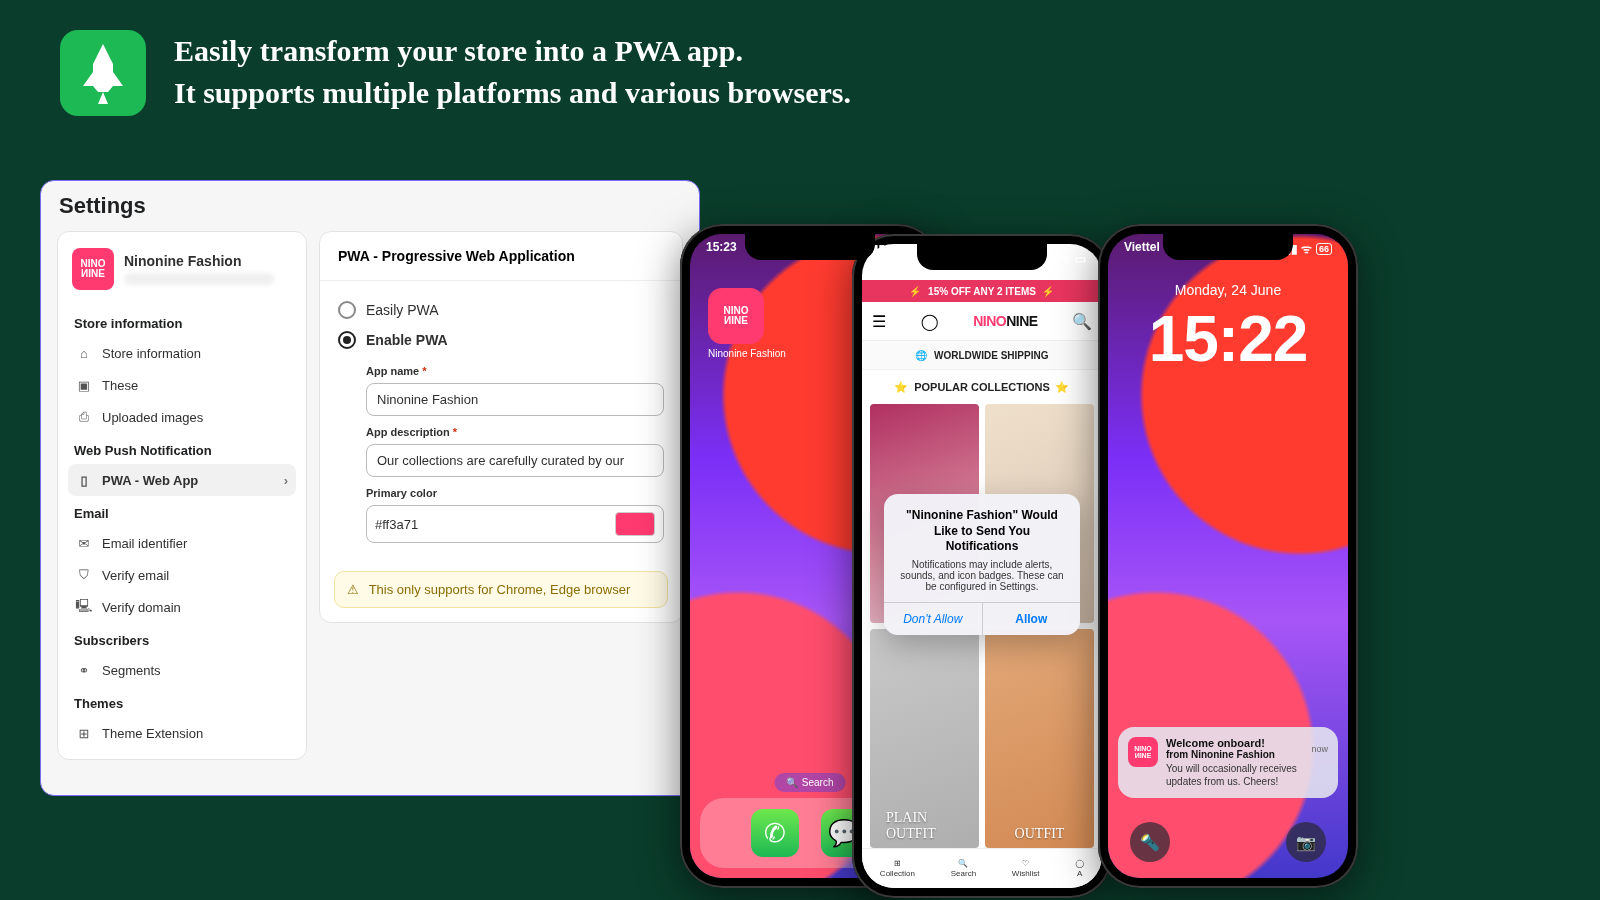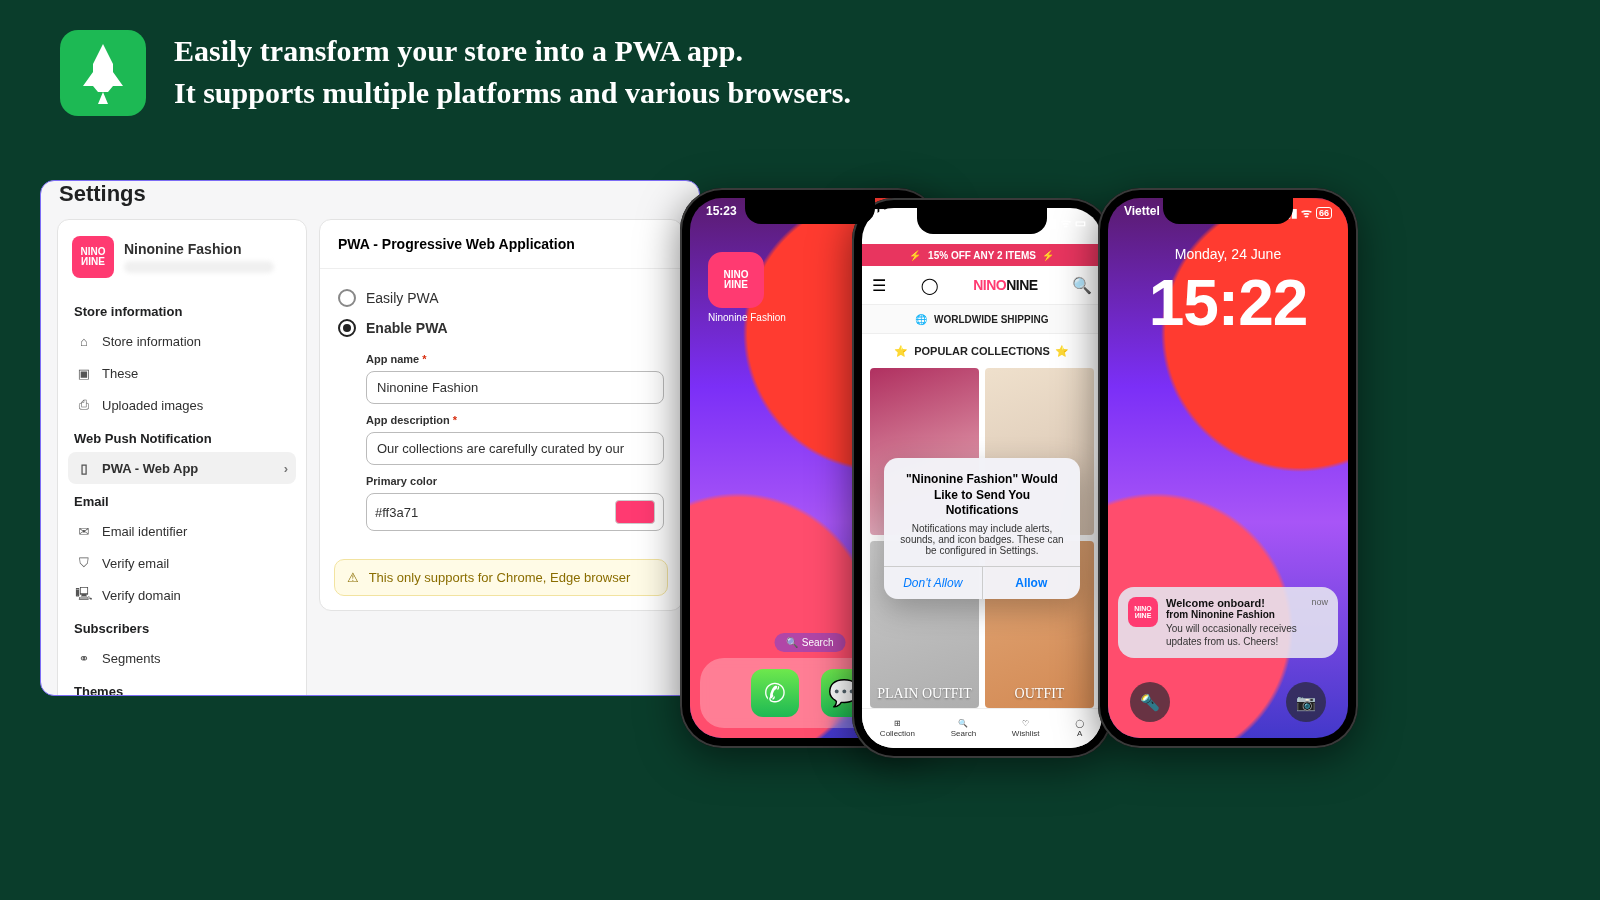--- a/index.html
+++ b/index.html
@@ -16,25 +16,25 @@
 .logo-box {
   width: 86px; height: 86px; background: #1db954; border-radius: 18px;
   display: flex; align-items: center; justify-content: center; flex-shrink: 0;
 }
 .rocket { fill: #fff; }
 .tagline { color: #fff; font-family: "Comic Sans MS", cursive; font-size: 30px; font-weight: bold; line-height: 1.4; }
 
 
 .settings-card {
   position: absolute; left: 40px; top: 180px;
-  width: 660px; height: 516px;
+  width: 660px; height: 616px;
   background: #f6f6f7;
   border: 1px solid #7c6cf5;
   border-radius: 14px;
-  padding: 0 16px;
+  padding: 12px 16px;
   overflow: hidden;
 }
 .settings-title { font-size: 22px; font-weight: 700; color: #202122; margin-bottom: 12px; padding-left: 2px;}
 .settings-body { display: flex; gap: 12px; height: calc(100% - 40px);}
 .sidebar-col { width: 250px; flex-shrink: 0; }
 .main-col { flex: 1; }
 
 .side-card {
   background: #fff; border: 1px solid #e3e3e3; border-radius: 12px;
   padding: 10px 10px; margin-bottom: 0;
@@ -66,21 +66,21 @@
 .req { color:#d72c0d;}
 .tinput { width:100%; border:1px solid #bbb; border-radius:8px; padding:8px 10px; font-size:13px; color:#303030;}
 .color-row { display:flex; align-items:center; border:1px solid #bbb; border-radius:8px; padding:6px 8px;}
 .color-row input { border:none; outline:none; flex:1; font-size:13px; color:#303030; background:transparent;}
 .swatch { width:40px; height:24px; background:#ff3a71; border-radius:4px; border:1px solid #ccc;}
 
 .warn-banner { margin:14px; background:#fffbe6; border:1px solid #f2e3a0; border-radius:10px; padding:10px 12px; font-size:13px; color:#8a6d00; display:flex; align-items:center; gap:10px;}
 
 
 .phones { position:absolute; left:680px; top:170px; width:880px; height:730px;}
-.phone { position:absolute; width:260px; height:560px; border-radius:42px; background:#000; padding:10px; box-shadow:0 10px 40px rgba(0,0,0,.5), inset 0 0 0 2px #3a3a3a;}
+.phone { position:absolute; width:260px; height:664px; border-radius:42px; background:#000; padding:10px; box-shadow:0 10px 40px rgba(0,0,0,.5), inset 0 0 0 2px #3a3a3a;margin-top:36px;}
 .phone-screen { width:100%; height:100%; border-radius:32px; overflow:hidden; position:relative;}
 .notch { position:absolute; top:0; left:50%; transform:translateX(-50%); width:130px; height:26px; background:#000; border-radius:0 0 16px 16px; z-index:50;}
 .sbar { position:absolute; top:0; left:0; right:0; height:36px; display:flex; justify-content:space-between; align-items:flex-start; padding:6px 16px 0 16px; color:#fff; font-size:12px; font-weight:600; z-index:40;}
 .sbar-r { display:flex; gap:4px; align-items:center;}
 .wall { width:100%; height:100%;
   background:
    radial-gradient(circle at 80% 25%, #ff3b30 0%, #ff3b30 30%, transparent 31%),
    radial-gradient(circle at 20% 80%, #ff4d6d 0%, #ff4d6d 28%, transparent 29%),
    linear-gradient(180deg, #5a1b6e 0%, #7b2ff7 35%, #a855f7 60%, #4338ca 100%);
 }
@@ -101,21 +101,21 @@
 .promo { position:absolute; top:36px; left:0; right:0; height:22px; background:#e8355f; color:#fff; font-size:10px; display:flex;align-items:center;justify-content:center; gap:6px; font-weight:600;}
 .shophead { position:absolute; top:58px; left:0; right:0; height:38px; display:flex; align-items:center; justify-content:space-between; padding:0 10px; background:#fff;}
 .brand { font-size:14px; font-weight:800; letter-spacing:-.5px;}
 .brand .n1{color:#ff3a71;} .brand .n2{color:#111;}
 .ww { position:absolute; top:96px; left:0; right:0; height:30px; background:#fafafa; display:flex;align-items:center;justify-content:center; gap:6px; font-size:10px; font-weight:700; color:#222; border-top:1px solid #eee; border-bottom:1px solid #eee;}
 .popcol { position:absolute; top:128px; left:0; right:0; height:30px; display:flex;align-items:center;justify-content:center; gap:6px; font-size:11px; font-weight:800; color:#222;}
 .grid2 { position:absolute; top:160px; left:8px; right:8px; bottom:40px; display:grid; grid-template-columns:1fr 1fr; grid-template-rows:1fr 1fr; gap:6px;}
 .tile { background:linear-gradient(180deg,#e7d4c9,#d8c3b5); border-radius:4px; position:relative; display:flex;align-items:flex-end;justify-content:center; color:#fff; font-family:serif; font-size:14px; padding-bottom:6px; text-shadow:0 1px 2px rgba(0,0,0,.4); overflow:hidden;}
 .tile.tl1{background:linear-gradient(160deg,#b03060 0%,#d8889e 60%,#e6c0ce 100%);}
 .tile.tl2{background:linear-gradient(160deg,#efe0cc,#d5c1af);}
-.tile.tl3{background:linear-gradient(160deg,#c9c9c9,#aeaeae);}
+.tile.tl3{background:linear-gradient(160deg,#c9c9c9,#aeaeae);padding-left:16px;}
 .tile.tl4{background:linear-gradient(160deg,#e2a878,#d38a54);}
 .bottomnav { position:absolute; bottom:0; left:0; right:0; height:40px; background:#fff; display:flex; justify-content:space-around; align-items:center; font-size:8px; color:#333; border-top:1px solid #eee;}
 .bn { display:flex;flex-direction:column;align-items:center;gap:1px;}
 
 .ios-alert { position:absolute; top:250px; left:50%; transform:translateX(-50%); width:196px; background:rgba(242,242,247,.98); border-radius:14px; overflow:hidden; box-shadow:0 10px 30px rgba(0,0,0,.25); z-index:60;}
 .ios-alert .abody{ padding:14px 14px 10px 14px; text-align:center;}
 .ios-alert .atitle{ font-size:12px; font-weight:700; color:#000; line-height:1.3;}
 .ios-alert .atxt{ font-size:10px; color:#333; margin-top:4px;}
 .ios-alert .abtns{ display:flex; border-top:.5px solid #ccc;}
 .ios-alert .abtn{ flex:1; padding:9px 0; font-size:12px; color:#007aff; text-align:center; cursor:pointer;}
@@ -353,21 +353,21 @@
           <span class="sbar-r">▮▮ ᯤ <span style="border:1px solid #fff;border-radius:3px;padding:0 2px;font-size:9px;">66</span></span>
         </div>
       <div class="lockdate">Monday, 24 June</div>
       <div class="locktime">15:22</div>
       <div class="notif">
         <div class="nicon">
             <span>NINO</span>
             <span>ИINE</span>
           </div>
         <div class="ncnt">
-          <div style="display:flex;justify-content:space-between;align-items:flex-start;">
+          <div style="display:flex;justify-content:space-between;align-items:center;">
             <div>
               <div class="nt">Welcome onboard!</div>
               <div class="nf">from Ninonine Fashion</div>
             </div>
             <span class="now">now</span>
           </div>
           <div class="nb">You will occasionally receives updates from us. Cheers!</div>
         </div>
       </div>
       <div class="lockbtns">

